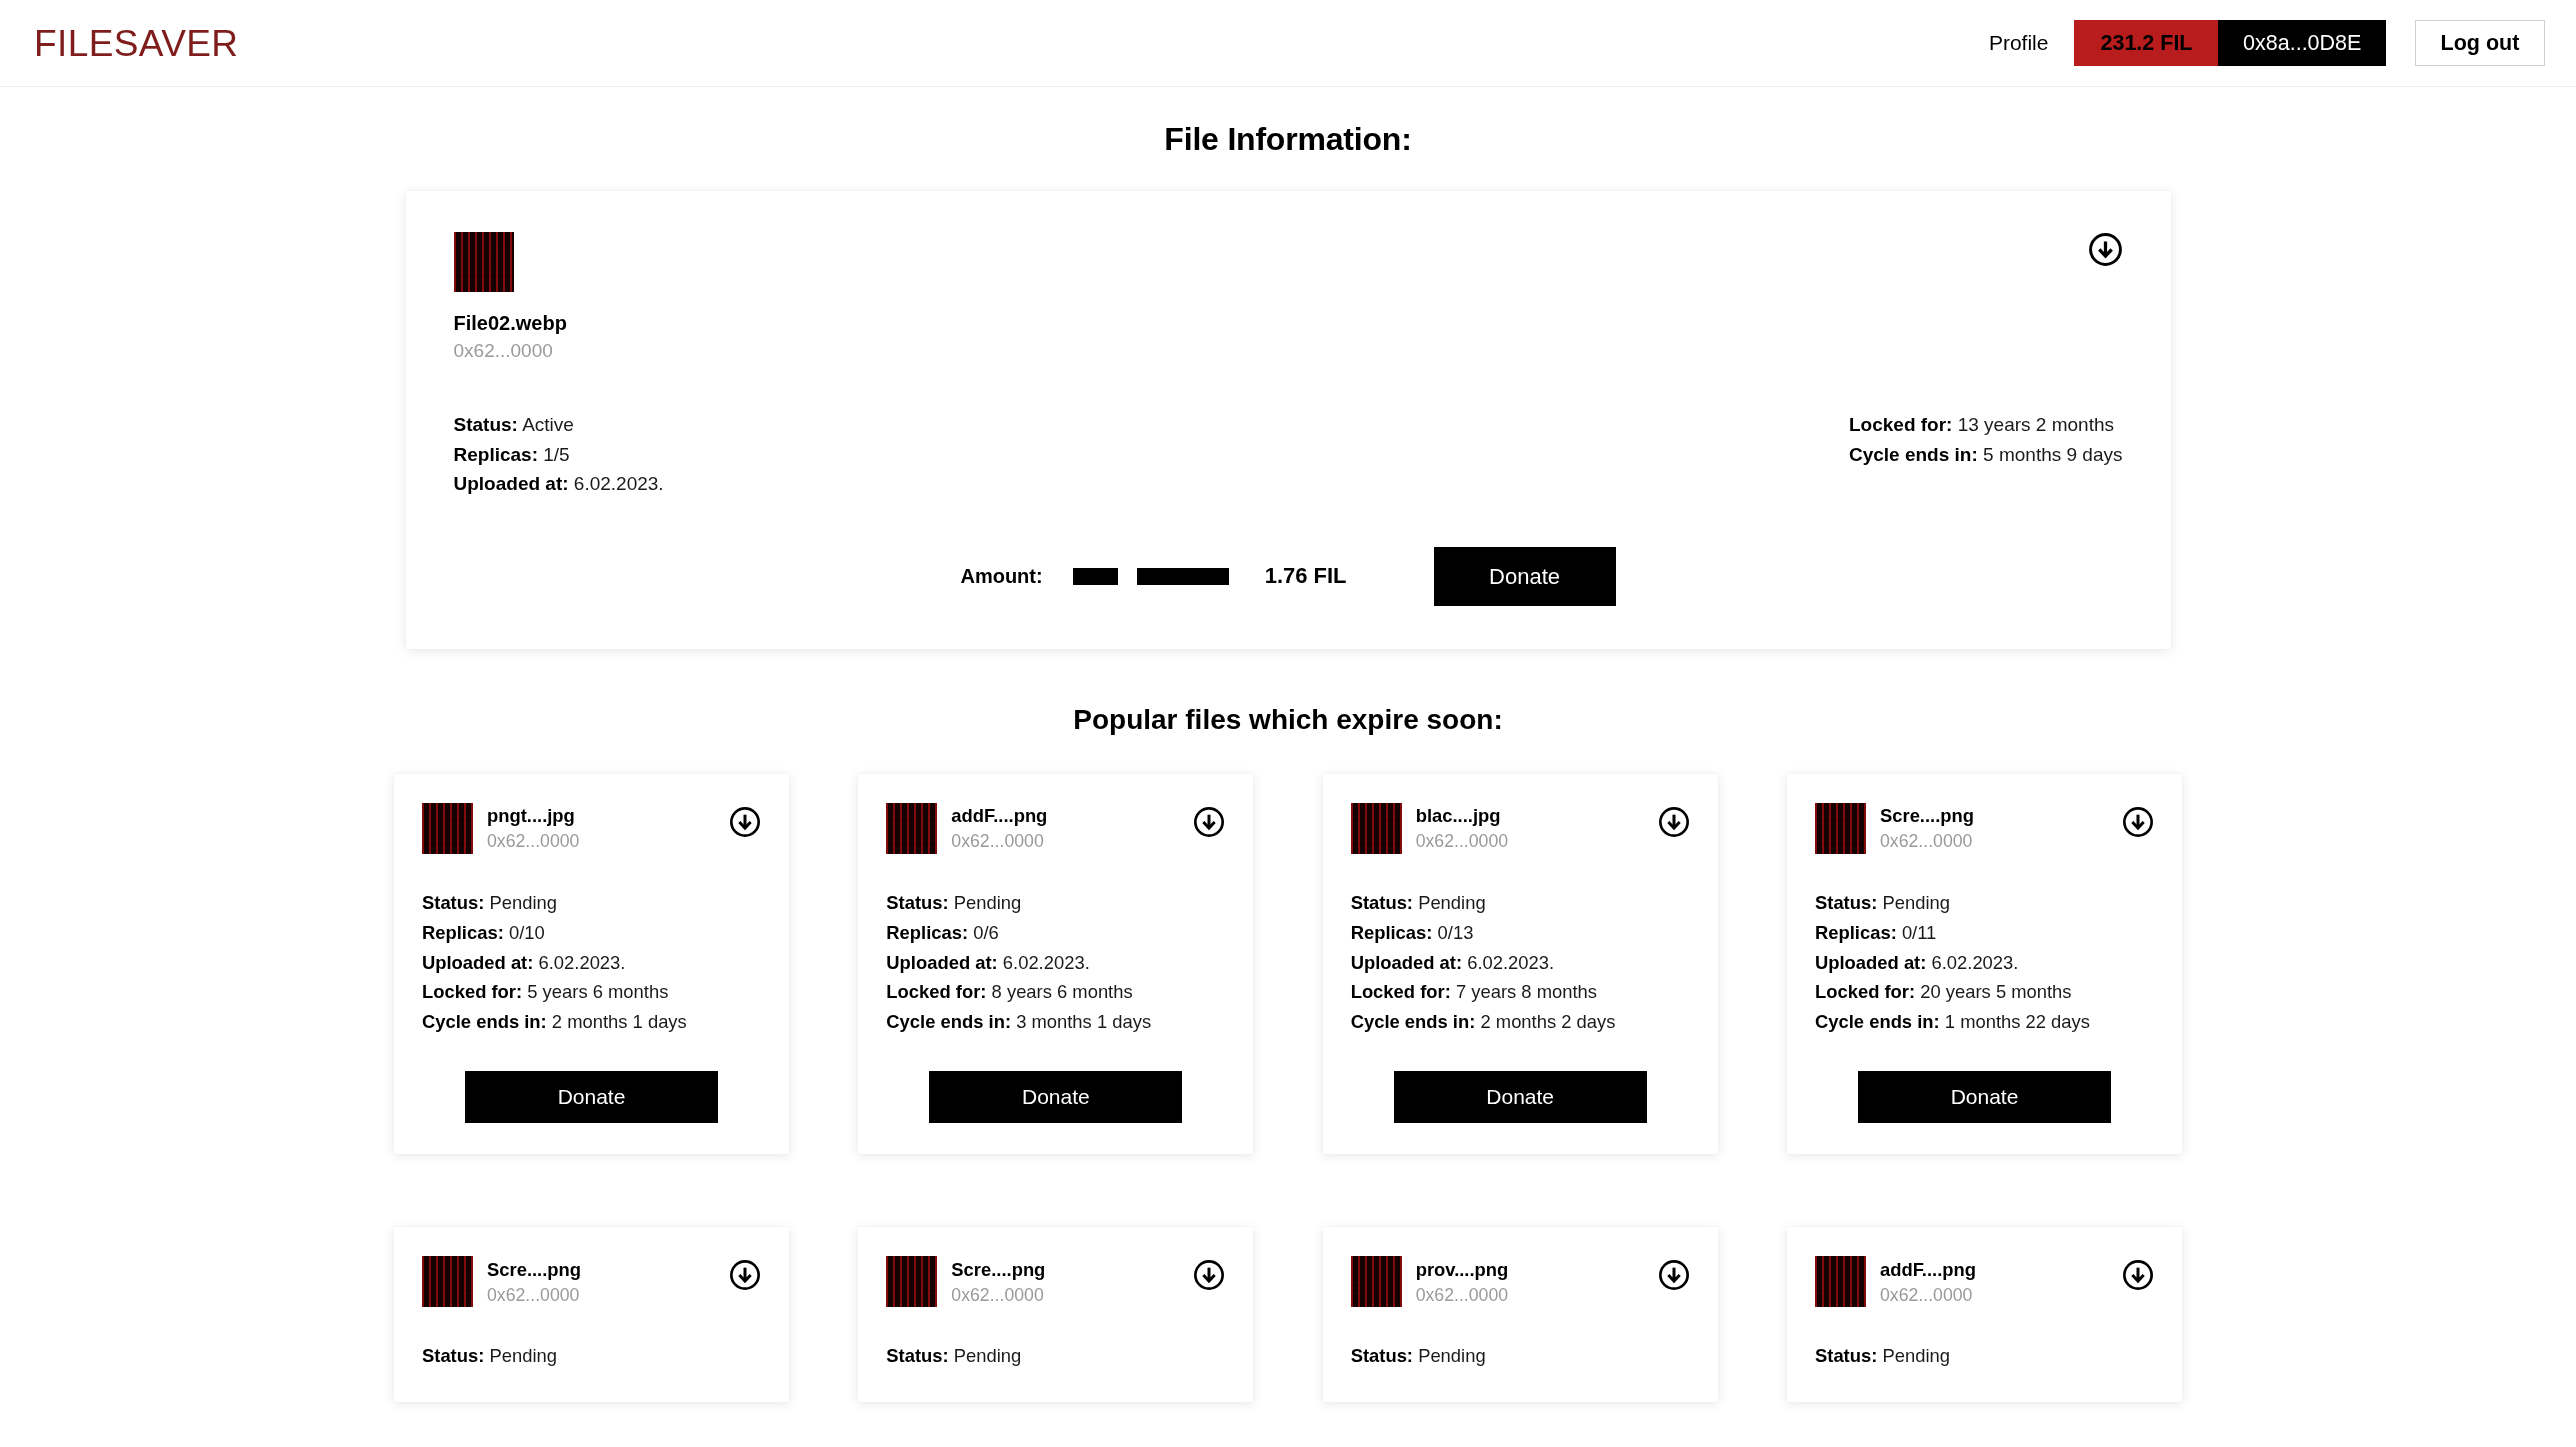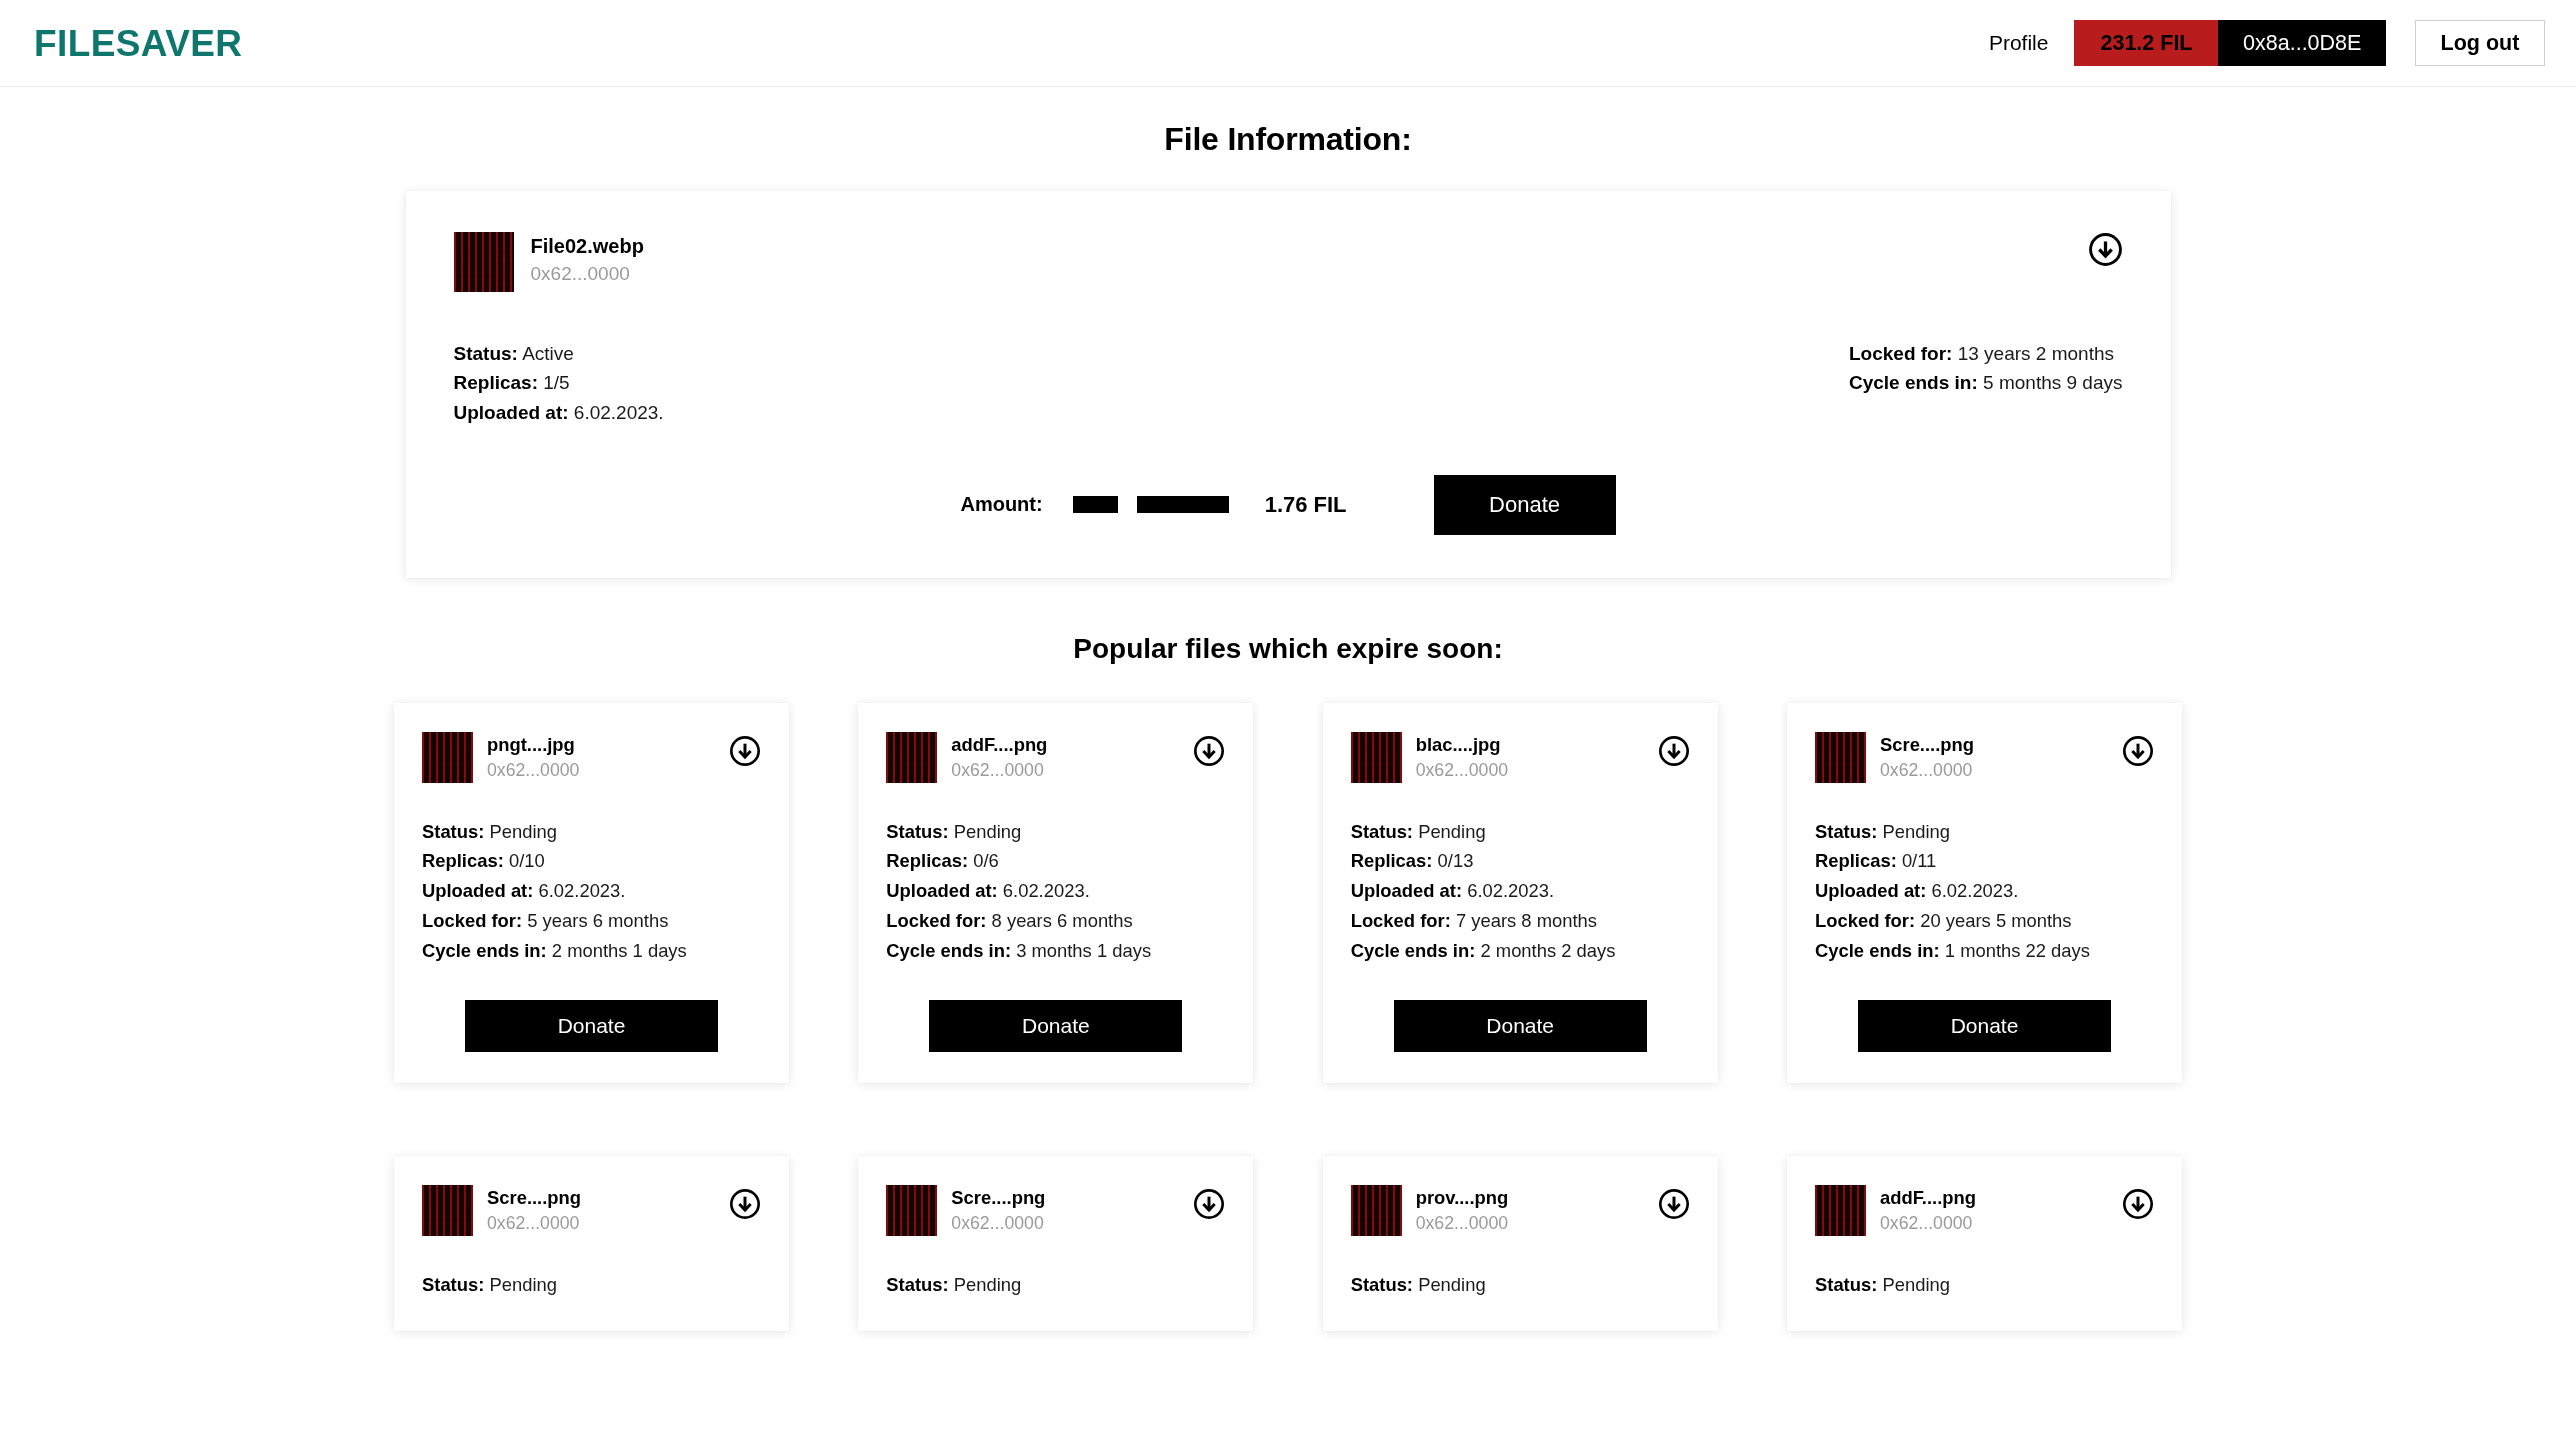--- a/index.html
+++ b/index.html
@@ -19,23 +19,23 @@
     width: 100%;
     background: #ffffff;
     border-bottom: 1.5px solid #ececec;
     display: flex;
     align-items: center;
     justify-content: space-between;
     padding: 0 31px 0 34px;
   }
   .brand {
     font-size: 37px;
-    font-weight: 700;
+    font-weight: 400;
     letter-spacing: 0.4px;
-    color: #0f766e;
+    color: #7f1d1d;
     line-height: 1;
   }
   .header-right {
     display: flex;
     align-items: center;
     gap: 0px;
   }
   .profile-link {
     font-size: 21px;
     color: #000000;
@@ -105,20 +105,21 @@
   }
   .mc-top {
     display: flex;
     justify-content: space-between;
     align-items: flex-start;
   }
   .file-id-block {
     display: flex;
     align-items: flex-start;
     gap: 17px;
+    flex-direction: column;
   }
   .thumb {
     width: 60px;
     height: 60px;
     flex: 0 0 60px;
     background-color: #120303;
     background-image:
       repeating-linear-gradient(90deg,
         rgba(150,12,12,0.85) 0px, rgba(150,12,12,0.85) 2.3px,
         rgba(20,2,2,0.95) 2.3px, rgba(20,2,2,0.95) 7px),

